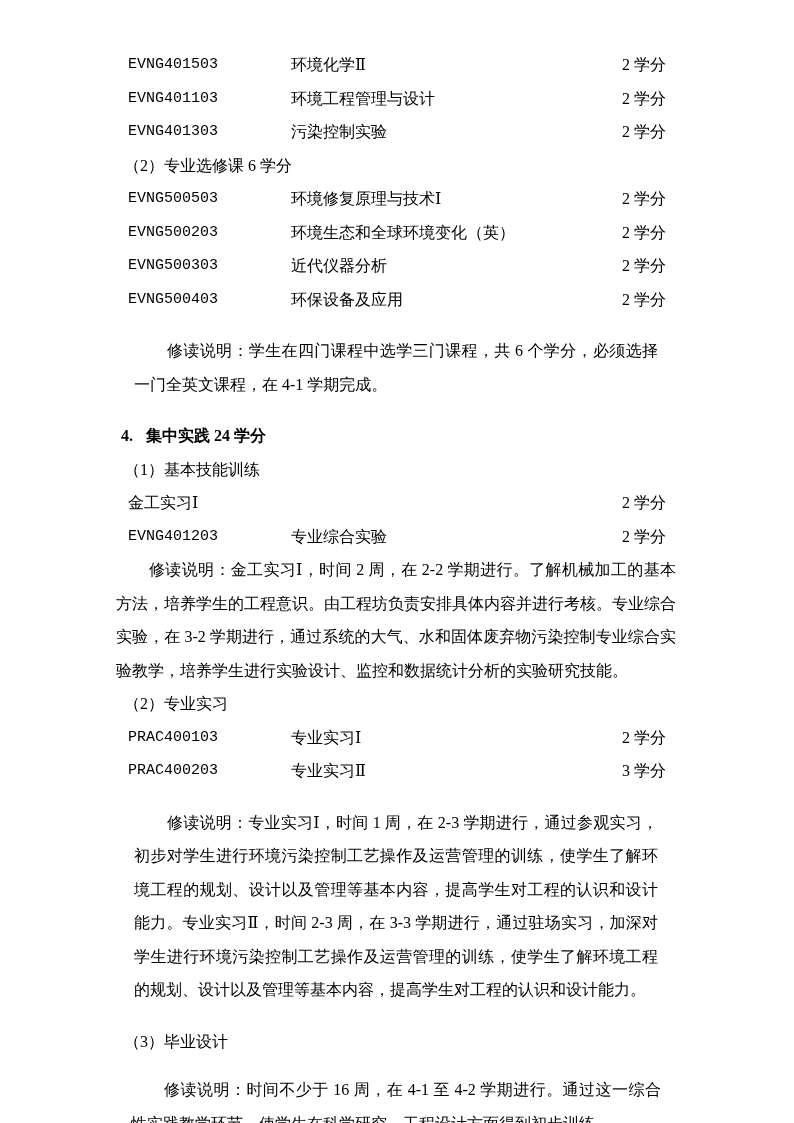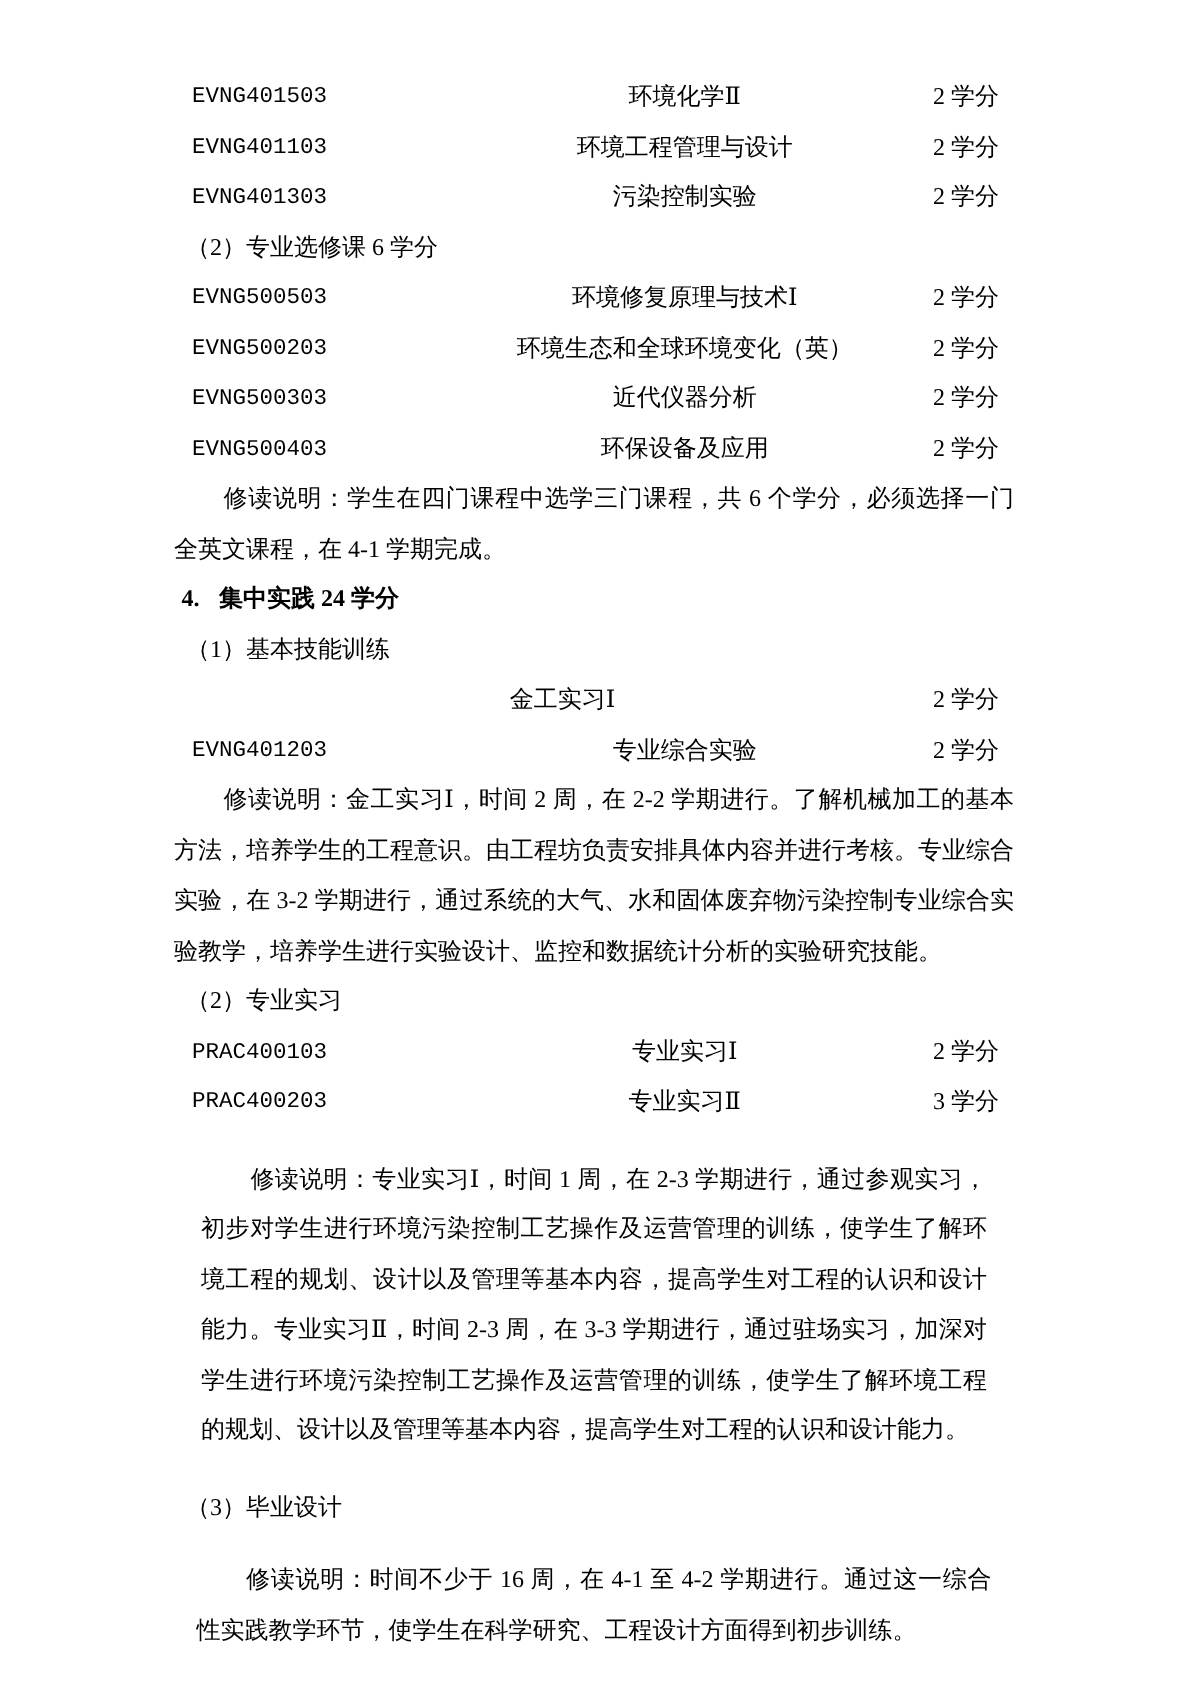--- a/index.html
+++ b/index.html
@@ -31,21 +31,20 @@
   .course-code {
     flex: 0 0 163px;
     font-family: "Liberation Mono", "DejaVu Sans Mono", monospace;
     font-size: 15px;
     letter-spacing: 0;
   }
   .course-title {
     flex: 1 1 auto;
     white-space: nowrap;
     overflow: hidden;
-    text-align: center;
   }
   .course-credits {
     flex: 0 0 auto;
     padding-right: 10px;
   }
   .subheading {
     padding-left: 8px;
   }
   .heading {
     padding-left: 5px;
@@ -97,21 +96,21 @@
       <span class="course-code">EVNG500303</span>
       <span class="course-title">近代仪器分析</span>
       <span class="course-credits">2 学分</span>
     </div>
     <div class="course-row">
       <span class="course-code">EVNG500403</span>
       <span class="course-title">环保设备及应用</span>
       <span class="course-credits">2 学分</span>
     </div>
 
-    <p class="note" style="margin:0">修读说明：学生在四门课程中选学三门课程，共 6 个学分，必须选择一门全英文课程，在 4-1 学期完成。</p>
+    <p class="note" style="margin:18px">修读说明：学生在四门课程中选学三门课程，共 6 个学分，必须选择一门全英文课程，在 4-1 学期完成。</p>
 
     <div class="heading">
       <span class="heading-number">4.</span><span>集中实践 24 学分</span>
     </div>
 
     <div class="subheading">（1）基本技能训练</div>
 
     <div class="course-row">
       <span class="course-title">金工实习Ⅰ</span>
       <span class="course-credits">2 学分</span>

